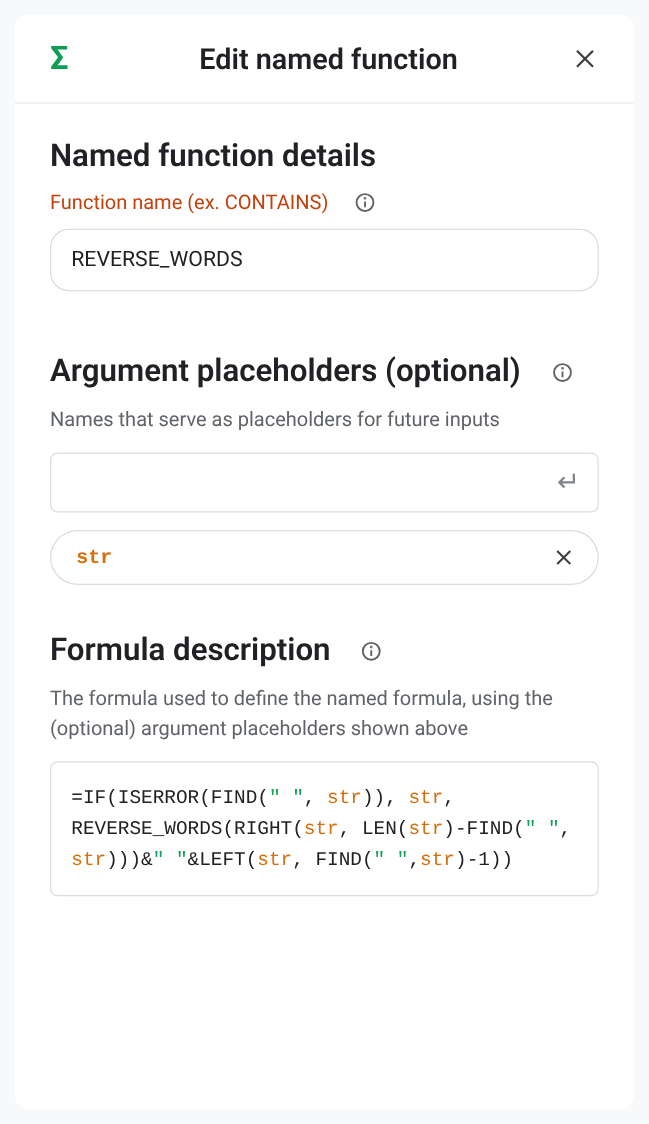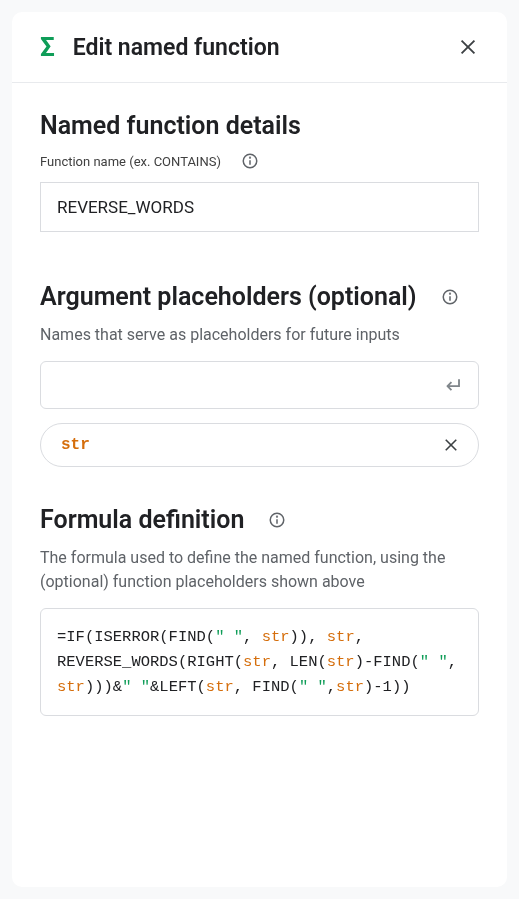--- a/index.html
+++ b/index.html
@@ -30,20 +30,21 @@
       color: #0f9d58;
       font-size: 26px;
       font-weight: 700;
       margin-right: 18px;
     }
     .header-title {
       font-size: 23px;
       font-weight: 600;
       color: #202124;
       flex: 1;
+      text-align: center;
     }
     .close-btn {
       background: none;
       border: none;
       cursor: pointer;
       padding: 4px;
       display: flex;
       align-items: center;
       justify-content: center;
     }
@@ -61,41 +62,41 @@
       font-weight: 600;
       color: #202124;
       margin-bottom: 12px;
     }
     .section-heading.with-info {
       display: flex;
       align-items: center;
       gap: 24px;
     }
     .field-label {
-      font-size: 13px;
-      color: #404040;
+      font-size: 16px;
+      color: #c2410c;
       margin-bottom: 12px;
       display: flex;
       align-items: center;
       gap: 20px;
     }
     .info-icon {
       display: inline-flex;
       width: 18px;
       height: 18px;
     }
     .info-icon svg {
       width: 18px;
       height: 18px;
     }
     .text-input {
       width: 100%;
       padding: 14px 16px;
       border: 1px solid #dadce0;
-      border-radius: 0;
+      border-radius: 15px;
       font-size: 17px;
       color: #202124;
       font-family: inherit;
       outline: none;
     }
     .helper-text {
       font-size: 16px;
       color: #5f6368;
       line-height: 1.5;
       margin-bottom: 14px;
@@ -231,27 +232,27 @@
         <svg viewBox="0 0 24 24" fill="none" stroke="currentColor" stroke-width="2.2">
             <line x1="5" y1="5" x2="19" y2="19"></line>
             <line x1="19" y1="5" x2="5" y2="19"></line>
           </svg>
       </button>
     </div>
 
     <div class="spacer-lg"></div>
 
     <div class="section-heading with-info">
-      <span>Formula definition</span>
+      <span>Formula description</span>
       <span class="info-icon">
         <svg viewBox="0 0 24 24" fill="none" stroke="#5f6368" stroke-width="2">
             <circle cx="12" cy="12" r="9"></circle>
             <line x1="12" y1="11" x2="12" y2="17"></line>
             <circle cx="12" cy="7.5" r="0.5" fill="#5f6368"></circle>
           </svg>
       </span>
     </div>
-    <div class="helper-text">The formula used to define the named function, using the (optional) function placeholders shown above</div>
+    <div class="helper-text">The formula used to define the named formula, using the (optional) argument placeholders shown above</div>
 
     <div class="formula-box" id="formula-box"><span>=IF(ISERROR(FIND(</span><span class="str">" "</span><span>, </span><span class="arg">str</span><span>)), </span><span class="arg">str</span><span>, REVERSE_WORDS(RIGHT(</span><span class="arg">str</span><span>, LEN(</span><span class="arg">str</span><span>)-FIND(</span><span class="str">" "</span><span>, </span><span class="arg">str</span><span>)))&amp;</span><span class="str">" "</span><span>&amp;LEFT(</span><span class="arg">str</span><span>, FIND(</span><span class="str">" "</span><span>,</span><span class="arg">str</span><span>)-1))</span></div>
 
   </div>
 </div>
 
 </body></html>

